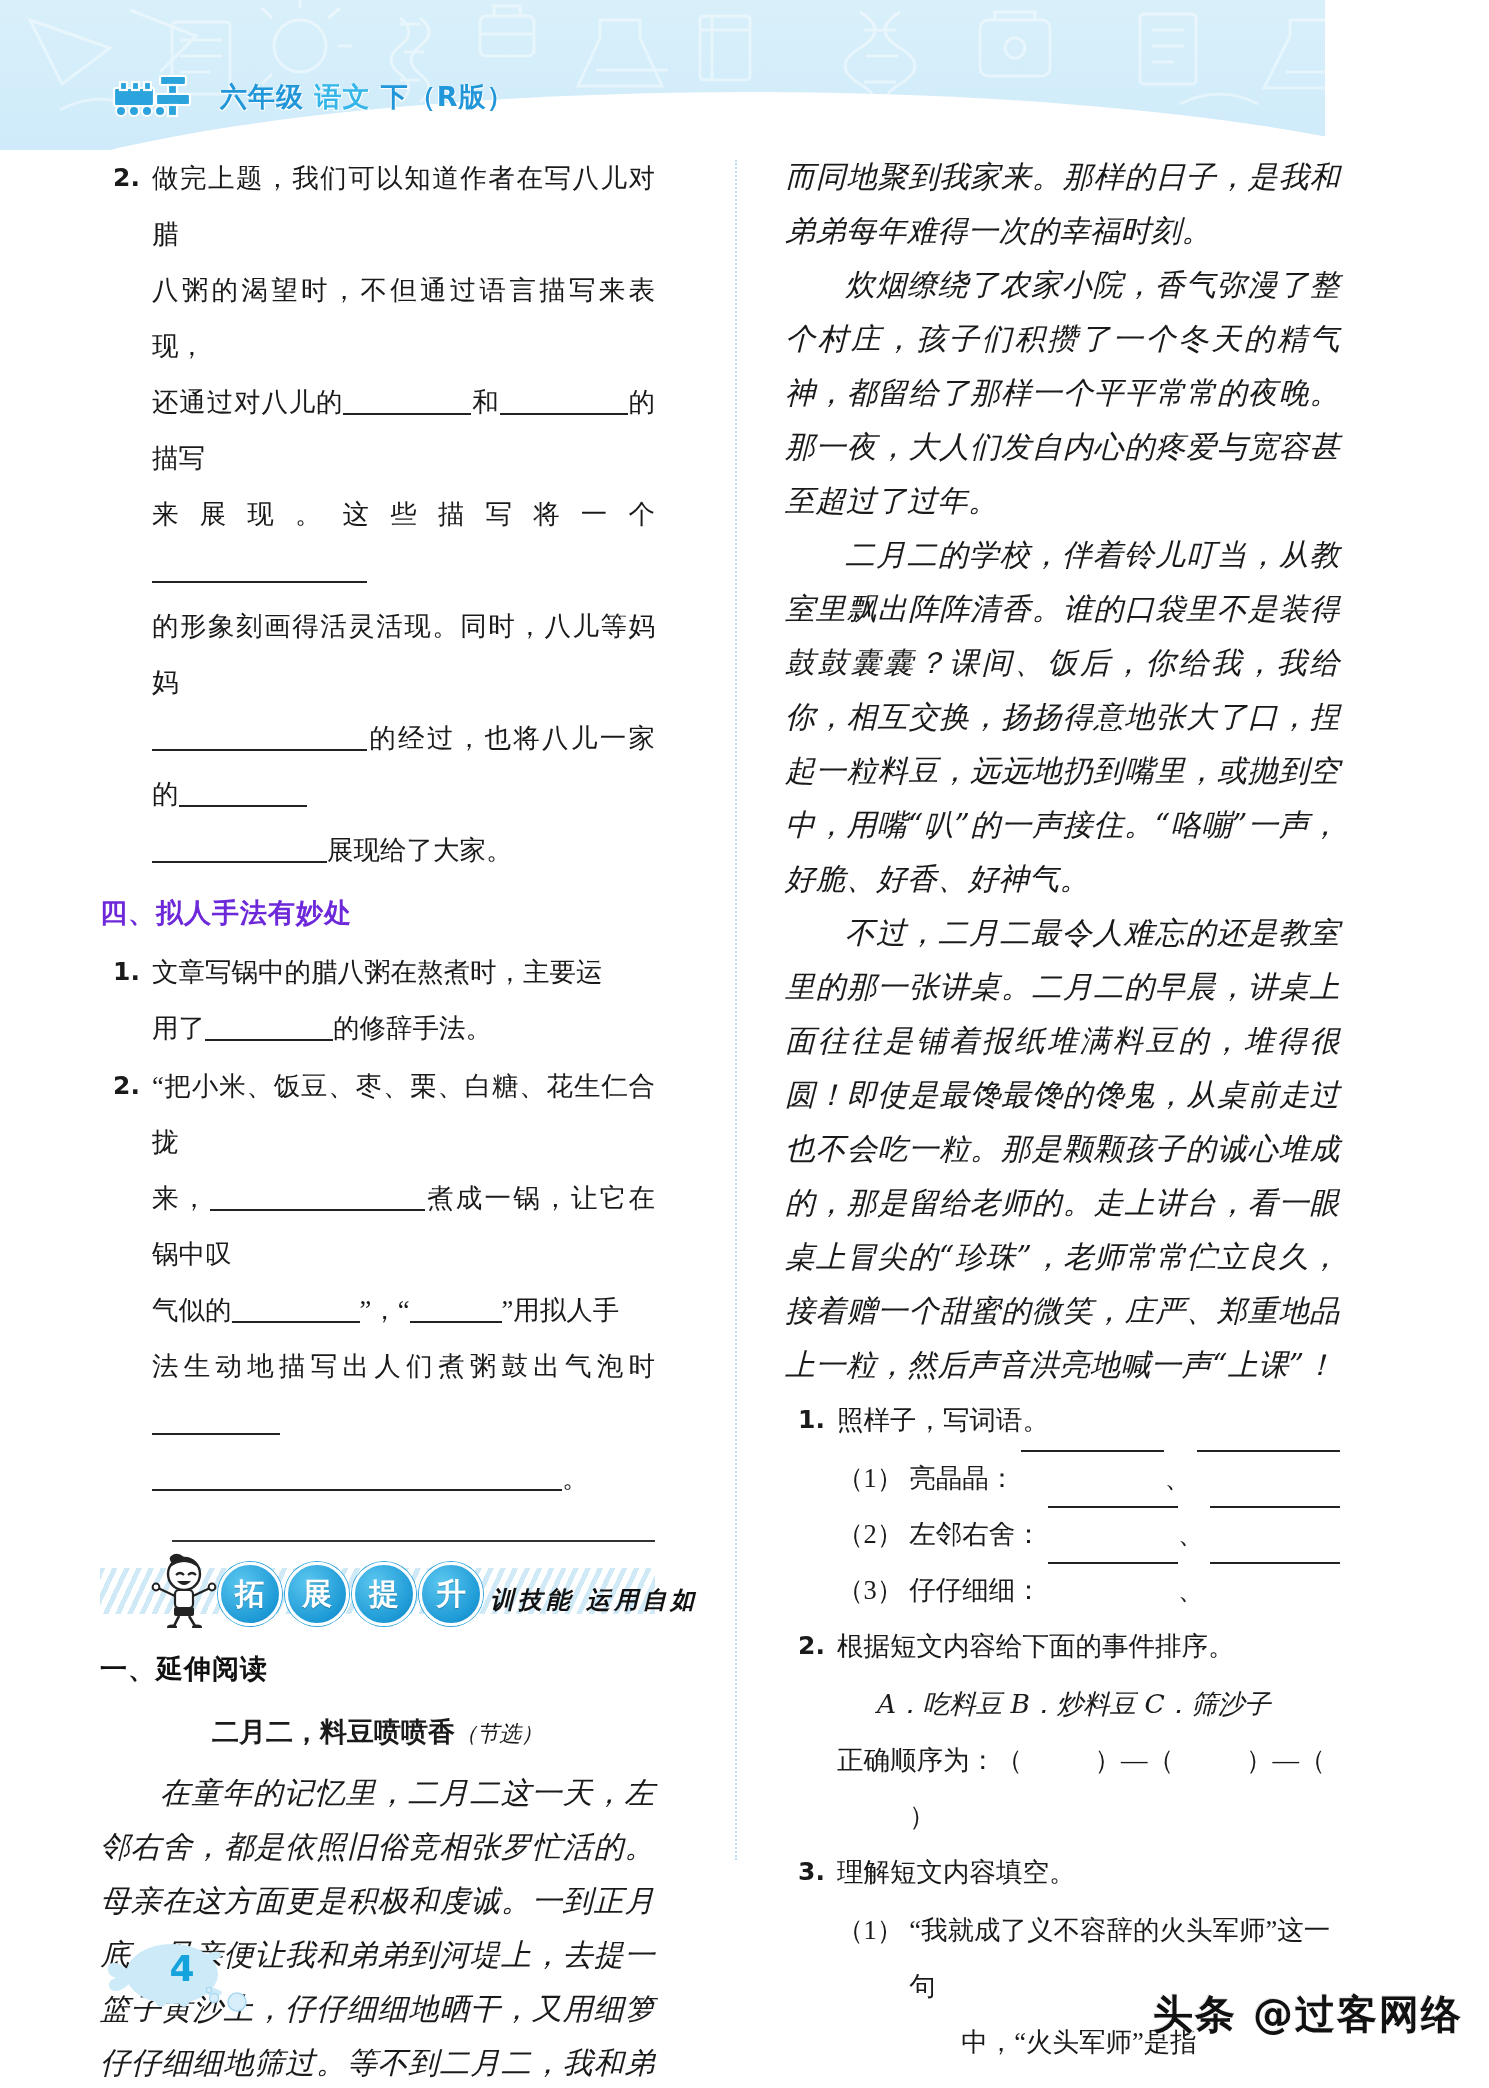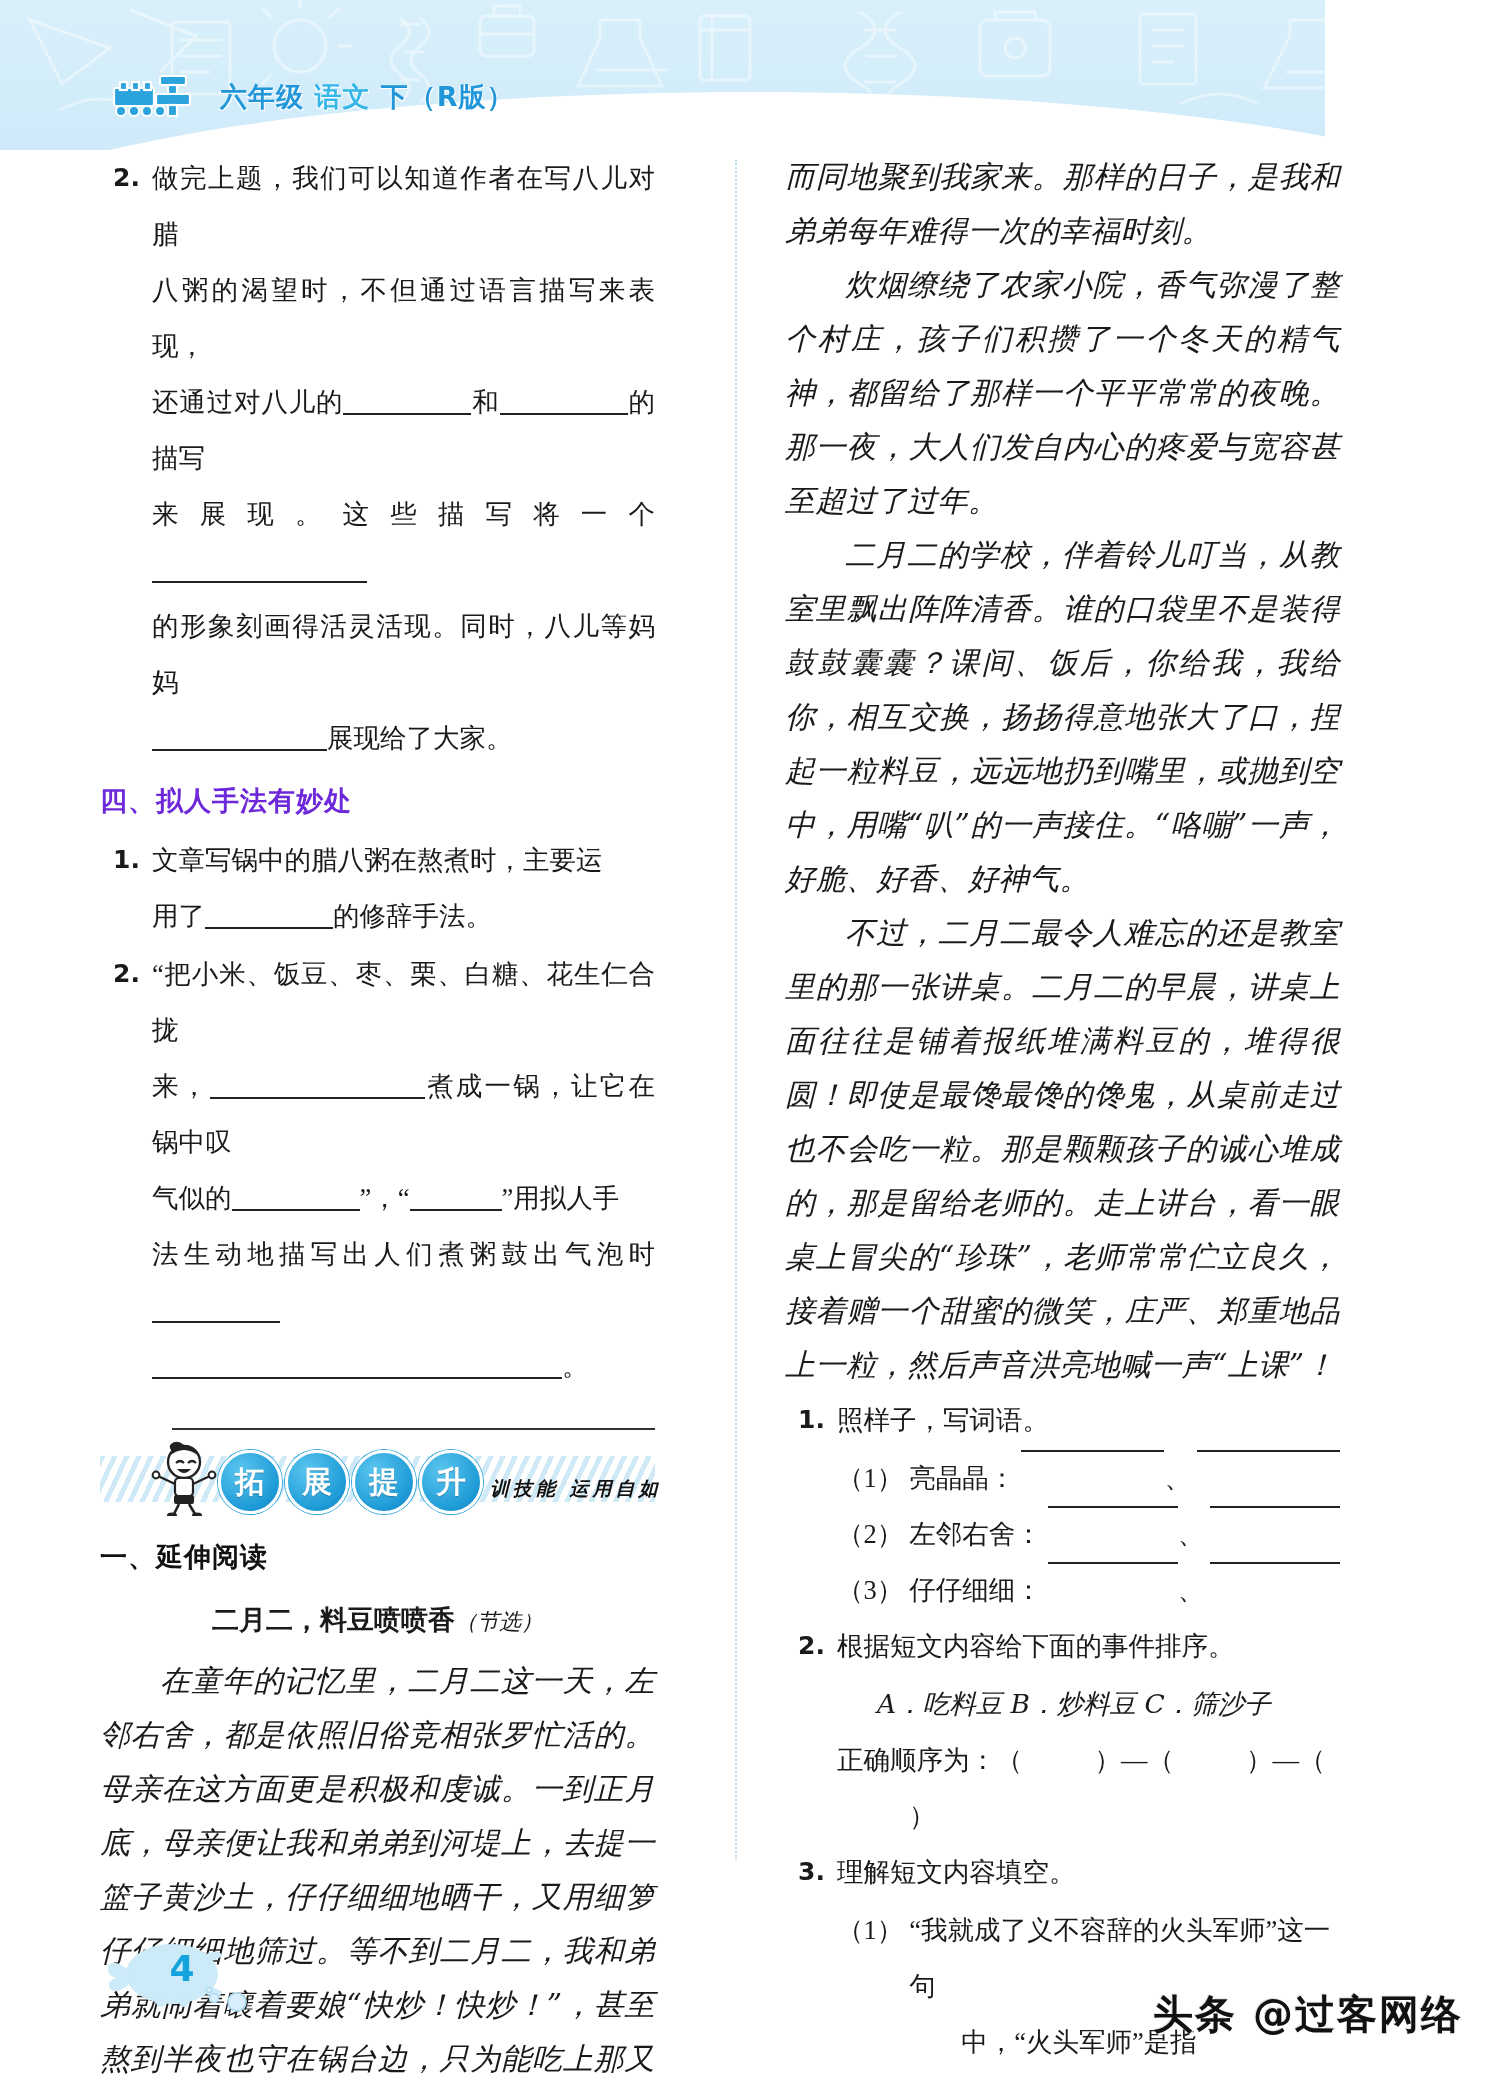--- a/index.html
+++ b/index.html
@@ -122,21 +122,21 @@
     background:radial-gradient(circle at 34% 30%, #5bc6ef 0%, #1d9ad6 70%, #1581bd 100%);
     border:3px solid #ffffff;
     box-shadow:0 0 0 1px #2ba4dd;
     color:#ffffff; font-family:"DejaVu Sans", sans-serif; font-weight:bold;
     font-size:30px; display:flex; align-items:center; justify-content:center;
     text-shadow:0 1px 1px rgba(0,0,0,.25);
   }
   .banner-tag {
     position:absolute; left:390px; top:38px;
     font-family:"DejaVu Serif", serif; font-style:italic; font-weight:bold;
-    font-size:19px; color:#111; letter-spacing:4px; white-space:nowrap;
+    font-size:24px; color:#111; letter-spacing:4px; white-space:nowrap;
   }
 
   
   .footer { position:absolute; left:0; top:1940px; width:1489px; height:148px; }
   .page-fish { position:absolute; left:106px; top:0px; width:142px; height:80px; }
   .page-num {
     position:absolute; left:152px; top:8px; width:60px;
     text-align:center;
     font-family:"DejaVu Sans", sans-serif; font-weight:bold; font-size:36px;
     color:#15a3de;
@@ -218,20 +218,21 @@
   <div class="col col-left">
 
     <div class="q">
       <div class="q-num">2.</div>
       <div class="q-body">
         <div>做完上题，我们可以知道作者在写八儿对腊</div>
         <div>八粥的渴望时，不但通过语言描写来表现，</div>
         <div><span>还通过对八儿的</span><span class="blank b-md"></span><span>和</span><span class="blank b-md"></span><span>的描写</span></div>
         <div><span>来展现。这些描写将一个</span><span class="blank b-xl"></span></div>
         <div>的形象刻画得活灵活现。同时，八儿等妈妈</div>
+        <div><span class="blank b-xl"></span><span>的经过，也将八儿一家的</span><span class="blank b-md"></span></div>
         <div><span class="blank b-lg"></span><span>展现给了大家。</span></div>
       </div>
     </div>
 
     <div class="sec-head">四、拟人手法有妙处</div>
 
     <div class="q">
       <div class="q-num">1.</div>
       <div class="q-body">
         <div>文章写锅中的腊八粥在熬煮时，主要运</div>

